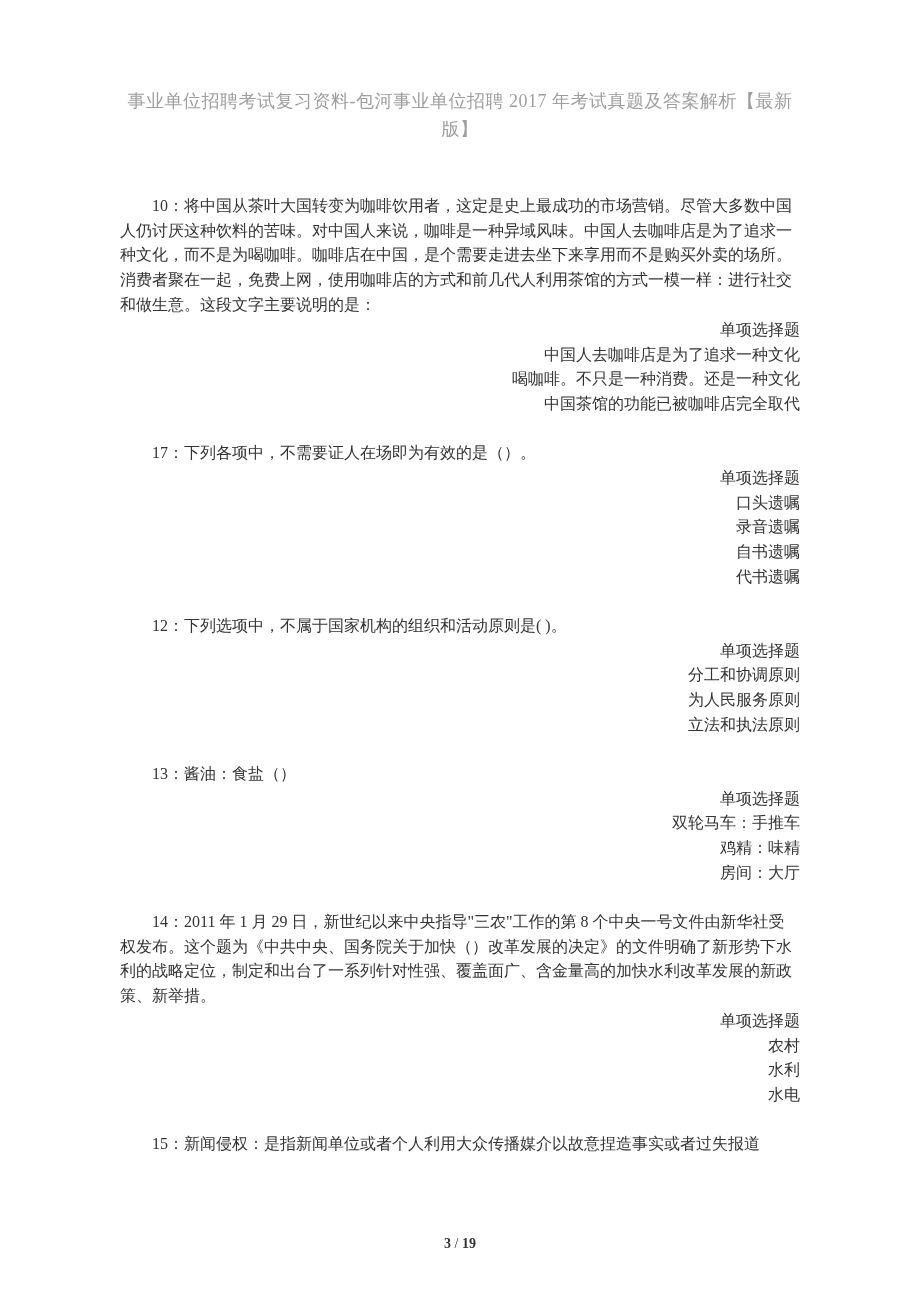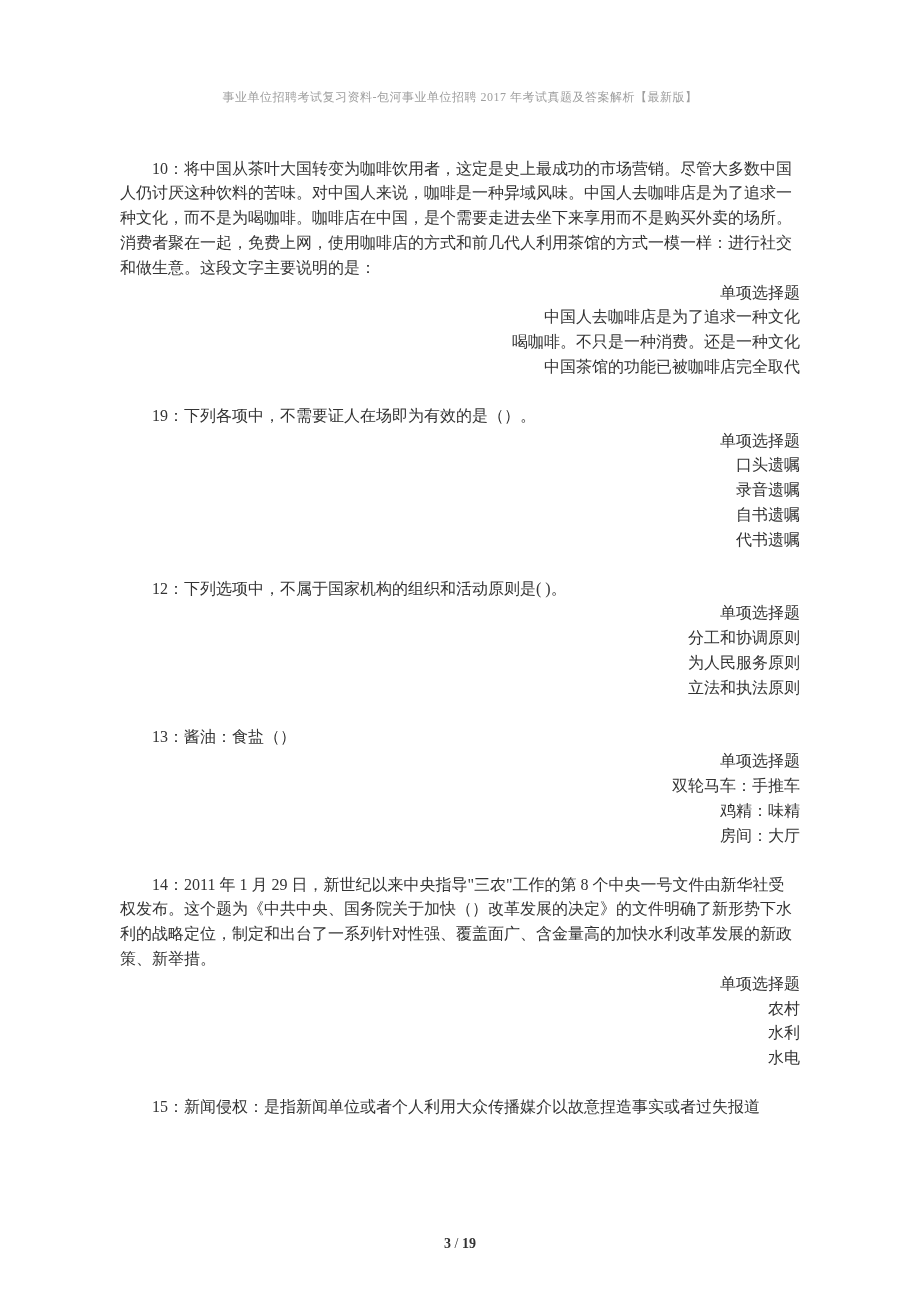--- a/index.html
+++ b/index.html
@@ -12,21 +12,21 @@
   }
   .page {
     padding: 88px 120px 0 120px;
     color: #333333;
     font-size: 16px;
     line-height: 1.55;
   }
   .header {
     text-align: center;
     color: #9e9e9e;
-    font-size: 12px;
+    font-size: 18px;
     letter-spacing: 0.5px;
     margin-bottom: 50px;
   }
   .question-block { margin-bottom: 24px; }
   .q-text { }
   .q-first { text-indent: 2em; }
   .option, .q-type { display: block; text-align: right; }
   .footer {
     position: absolute;
     bottom: 50px;
@@ -47,21 +47,21 @@
 
   <div class="question-block">
     <div class="q-text q-first">10：将中国从茶叶大国转变为咖啡饮用者，这定是史上最成功的市场营销。尽管大多数中国人仍讨厌这种饮料的苦味。对中国人来说，咖啡是一种异域风味。中国人去咖啡店是为了追求一种文化，而不是为喝咖啡。咖啡店在中国，是个需要走进去坐下来享用而不是购买外卖的场所。消费者聚在一起，免费上网，使用咖啡店的方式和前几代人利用茶馆的方式一模一样：进行社交和做生意。这段文字主要说明的是：</div>
     <span class="q-type">单项选择题</span>
     <span class="option">中国人去咖啡店是为了追求一种文化</span>
     <span class="option">喝咖啡。不只是一种消费。还是一种文化</span>
     <span class="option">中国茶馆的功能已被咖啡店完全取代</span>
   </div>
 
   <div class="question-block">
-    <div class="q-text q-first">19：下列各项中，不需要证人在场即为有效的是（）。</div>
+    <div class="q-text q-first">17：下列各项中，不需要证人在场即为有效的是（）。</div>
     <span class="q-type">单项选择题</span>
     <span class="option">口头遗嘱</span>
     <span class="option">录音遗嘱</span>
     <span class="option">自书遗嘱</span>
     <span class="option">代书遗嘱</span>
   </div>
 
   <div class="question-block">
     <div class="q-text q-first">12：下列选项中，不属于国家机构的组织和活动原则是( )。</div>
     <span class="q-type">单项选择题</span>

